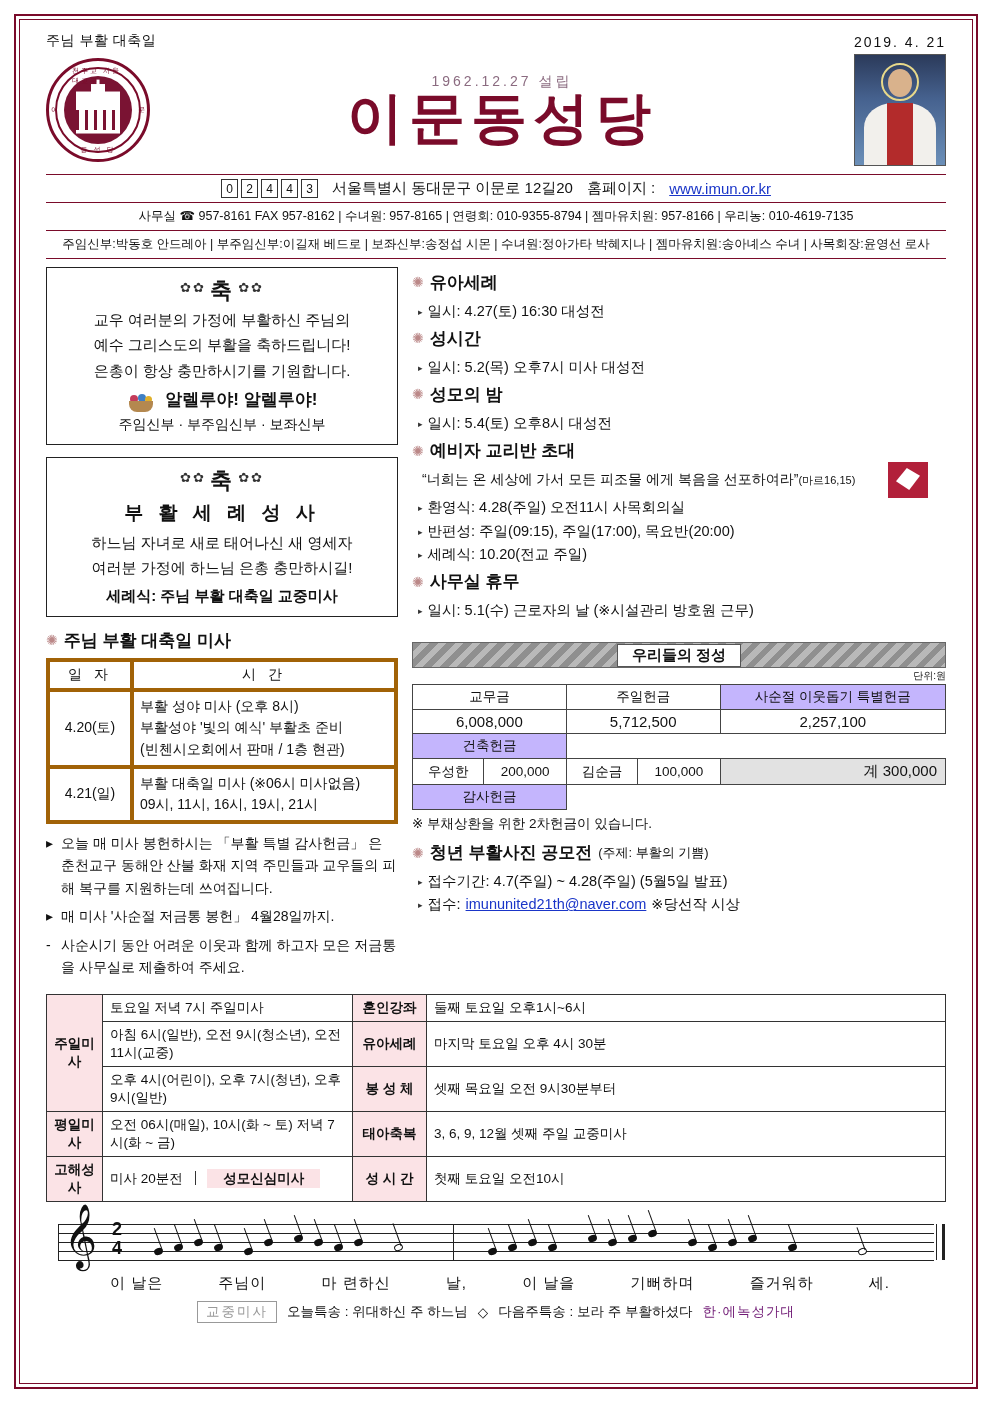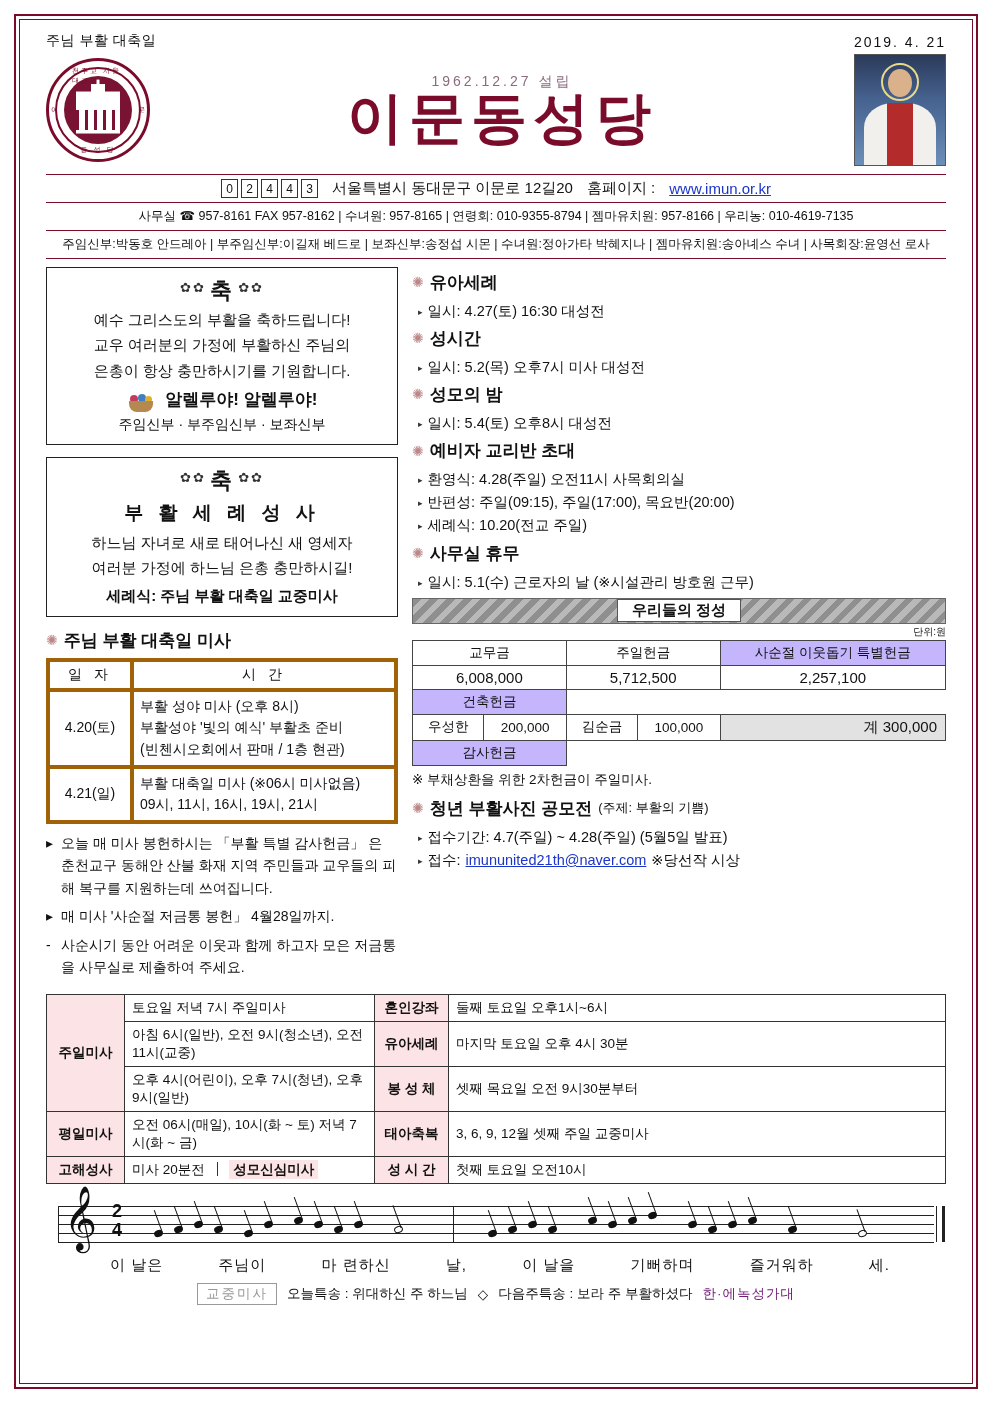--- a/index.html
+++ b/index.html
@@ -183,21 +183,21 @@
     background:#b2203a; display:inline-block;
   }
   .dove:after {
     content:""; position:absolute; left:8px; top:6px; width:24px; height:22px;
     background:#fff; clip-path: polygon(0% 60%, 45% 0%, 100% 35%, 55% 100%);
   }
 
   
   .offer-head {
     display:flex; align-items:center; justify-content:center; position:relative;
-    height:26px; margin-top:4px;
+    height:26px; margin-top:20px;
     background: repeating-linear-gradient(135deg,#8f8f8f 0 6px,#b9b9b9 6px 12px);
     border:1px solid #666;
   }
   .offer-head .lbl {
     background:#fff; padding:1px 14px; font-weight:bold; font-size:15px;
     border:1px solid #555;
   }
   .unit { text-align:right; font-size:10px; margin:1px 0 1px 0;}
   table.offer { width:100%; border-collapse:collapse; font-size:13.5px; }
   table.offer td { border:1px solid #444; padding:3px 6px; text-align:center; }
@@ -206,21 +206,21 @@
   table.offer td.sum { background:#e2e2e2; text-align:right; padding-right:8px;}
   table.offer .big { font-size:15px; }
   .offer-note { font-size:13.5px; margin-top:5px; }
 
   a.mail { color:#1a35c8; text-decoration:underline; }
 
   
   .sched-wrap { padding: 10px 18px 0 18px; }
   table.sched { width:100%; border-collapse:collapse; font-size:13.5px; }
   table.sched td { border:1px solid #333; padding:4px 7px; }
-  table.sched td.lbl { background:#fbe3e6; text-align:center; font-weight:bold; width:78px;margin-left:8px;}
+  table.sched td.lbl { background:#fbe3e6; text-align:center; font-weight:bold; width:56px;margin-left:8px;}
   table.sched td.lbl2 { background:#fbe3e6; text-align:center; font-weight:bold; width:74px;}
   table.sched td.mid { width:250px; }
 
   
   .music { padding: 8px 30px 0 30px; position:relative; }
   .staff { position:relative; height:62px; }
   .staff .ln { position:absolute; left:0; right:0; height:1px; background:#222; }
   .staff .bar { position:absolute; width:1px; background:#222; top:10px; height:40px;}
   .clef { position:absolute; left:6px; top:-2px; font-size:56px; line-height:1; font-family:"DejaVu Sans",sans-serif;}
   .meter { position:absolute; left:54px; top:10px; font-size:18px; font-weight:bold; line-height:1.05; text-align:center;}
@@ -301,22 +301,22 @@
     <div class="line2">주임신부:박동호 안드레아 | 부주임신부:이길재 베드로 | 보좌신부:송정섭 시몬 | 수녀원:정아가타 박혜지나 | 젬마유치원:송아녜스 수녀 | 사목회장:윤영선 로사</div>
   </div>
   <hr class="hr-red">
 
   <div class="cols">
 
     <div class="col-l">
 
       <div class="box">
         <div class="wreath">축</div>
+        <p>교우 여러분의 가정에 부활하신 주님의</p>
         <p>예수 그리스도의 부활을 축하드립니다!</p>
-        <p>교우 여러분의 가정에 부활하신 주님의</p>
         <p>은총이 항상 충만하시기를 기원합니다.</p>
         <div class="alleluia">
           <span class="basket">
             <span class="f1"></span><span class="f2"></span><span class="f3"></span><span class="b"></span>
           </span>
           <span>알렐루야! 알렐루야!</span>
         </div>
         <div class="signers">주임신부 · 부주임신부 · 보좌신부</div>
       </div>
 
@@ -406,20 +406,24 @@
           <span class="tri">▸</span>
           <span>일시: 5.4(토) 오후8시 대성전</span>
         </div>
       </div>
 
       <div>
         <div class="sec-title">
           <span class="sun-icon">✺</span>
           <span>예비자 교리반 초대</span>
         </div>
+        <div class="quote">
+          <span class="dove"></span>
+          <span>“너희는 온 세상에 가서 모든 피조물 에게 복음을 선포하여라”</span><span class="ref">(마르16,15)</span>
+        </div>
         <div class="bullet">
           <span class="tri">▸</span>
           <span>환영식: 4.28(주일) 오전11시 사목회의실</span>
         </div>
         <div class="bullet">
           <span class="tri">▸</span>
           <span>반편성: 주일(09:15), 주일(17:00), 목요반(20:00)</span>
         </div>
         <div class="bullet">
           <span class="tri">▸</span>
@@ -468,21 +472,21 @@
           <td class="sum big">계 300,000</td>
         </tr>
         <tr>
           <td class="gray" colspan="2">감사헌금</td>
           <td style="border:0"></td>
               <td style="border:0"></td>
               <td style="border:0"></td>
         </tr>
       </tbody>
         </table>
-      <div class="offer-note">※ 부채상환을 위한 2차헌금이 주일미사.</div>
+      <div class="offer-note">※ 부채상환을 위한 2차헌금이 있습니다.</div>
 
       <div style="margin-top:8px;">
         <div class="sec-title">
           <span class="sun-icon">✺</span>
           <span>청년 부활사진 공모전</span>
           <span style="font-size:13px;font-weight:normal;">(주제: 부활의 기쁨)</span>
         </div>
         <div class="bullet">
           <span class="tri">▸</span>
           <span>접수기간: 4.7(주일) ~ 4.28(주일) (5월5일 발표)</span>
@@ -521,21 +525,21 @@
         <td class="lbl">평일미사</td>
         <td class="mid">오전 06시(매일), 10시(화 ~ 토)  저녁 7시(화 ~ 금)</td>
         <td class="lbl2">태아축복</td>
         <td>3, 6, 9, 12월 셋째 주일 교중미사</td>
       </tr>
       <tr>
         <td class="lbl">고해성사</td>
         <td class="mid">
           <span>미사 20분전</span>
           <span style="display:inline-block;border-left:1px solid #333;height:14px;vertical-align:-2px;margin:0 8px;"></span>
-          <span style="background:#fbe3e6;font-weight:bold;padding:2px 4px;">성모신심미사</span>
+          <span style="background:#fbe3e6;font-weight:bold;padding:2px 16px;">성모신심미사</span>
         </td>
         <td class="lbl2">성 시 간</td>
         <td>
           <span>첫째 토요일 오전10시</span>
         </td>
       </tr>
     </tbody>
       </table>
     <div style="position:relative;top:-27px;left:340px;width:0;height:0;"></div>
   </div>

